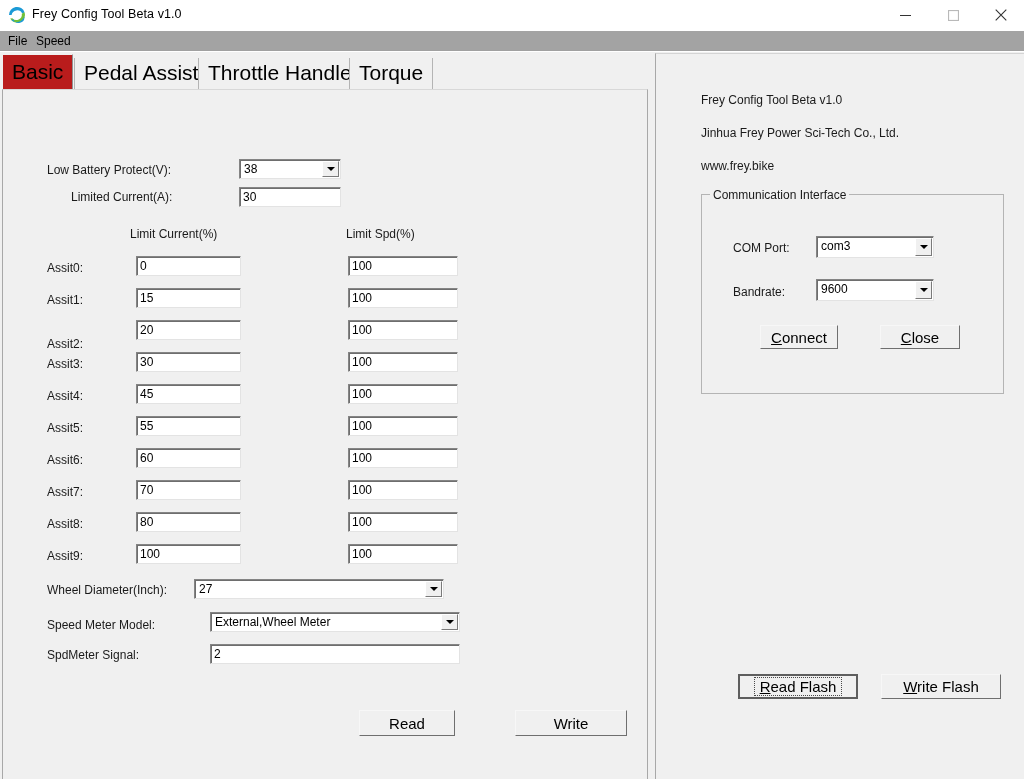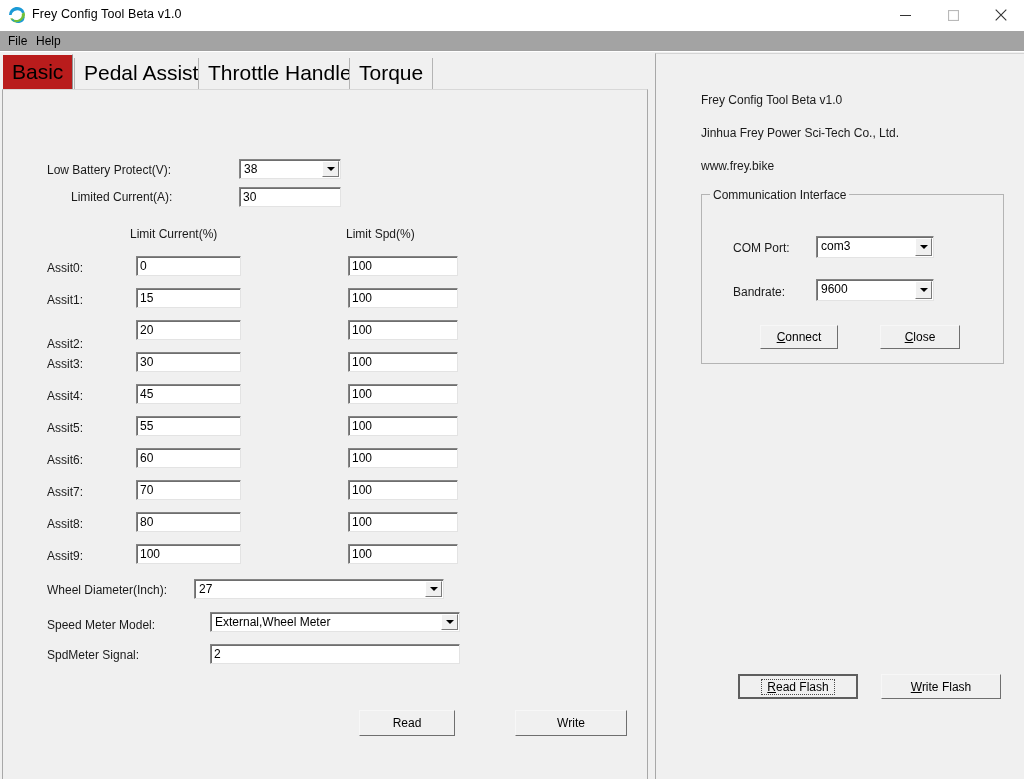--- a/index.html
+++ b/index.html
@@ -174,21 +174,21 @@
     border-right: 4px solid transparent;
     border-top: 4px solid #000;
   }
   .btn {
     position: absolute;
     box-sizing: border-box;
     background: #f0f0f0;
     border: 1px solid;
     border-color: #f7f7f7 #6f6f6f #6f6f6f #f7f7f7;
     box-shadow: 0 0 0 0 transparent;
-    font-size: 12px;
+    font-size: 15px;
     color: #000;
     display: flex;
     align-items: center;
     justify-content: center;
     line-height: 1;
   }
   .btn .u { text-decoration: underline; }
   .btn.focused {
     border: 2px solid #5e5e5e;
   }
@@ -262,21 +262,21 @@
   </div>
   <div class="win-btn close">
     <svg width="12" height="12" viewBox="0 0 12 12">
       <path d="M0.7 0.7 L11.3 11.3 M11.3 0.7 L0.7 11.3" stroke="#333" stroke-width="1.1" fill="none"></path>
     </svg>
   </div>
 </div>
 
 <div class="menubar">
   <span class="menu-item file">File</span>
-  <span class="menu-item help">Help</span>
+  <span class="menu-item help">Speed</span>
 </div>
 <div class="hr-top"></div>
 
 <div class="tabhost">
 
   <div class="tabstrip">
     <div class="tab selected" style="left:0px;">Basic</div>
     <div class="tab" style="left:72px;">Pedal Assist</div>
     <div class="tab" style="left:196px;">Throttle Handle</div>
     <div class="tab" style="left:347px;">Torque</div>
@@ -366,21 +366,21 @@
 
   </div>
 </div>
 
 <div class="rightpanel">
 
   <span class="info-line" style="left:45px; top:39px;">Frey Config Tool Beta v1.0</span>
   <span class="info-line" style="left:45px; top:72px;">Jinhua Frey Power Sci-Tech Co., Ltd.</span>
   <span class="info-line" style="left:45px; top:105px;">www.frey.bike</span>
 
-  <div class="group" style="left:45px; top:140px; width:303px; height:170px;">
+  <div class="group" style="left:45px; top:140px; width:303px; height:200px;">
     <span class="gtitle">Communication Interface</span>
 
     <span class="ctrl-line" style="left:31px; top:46px;">COM Port:</span>
     <div class="combo" style="left:114px; top:41px; width:118px; height:22px;">
       <span>com3</span>
       <span class="arrowbox">
           <i></i>
         </span>
     </div>
 

